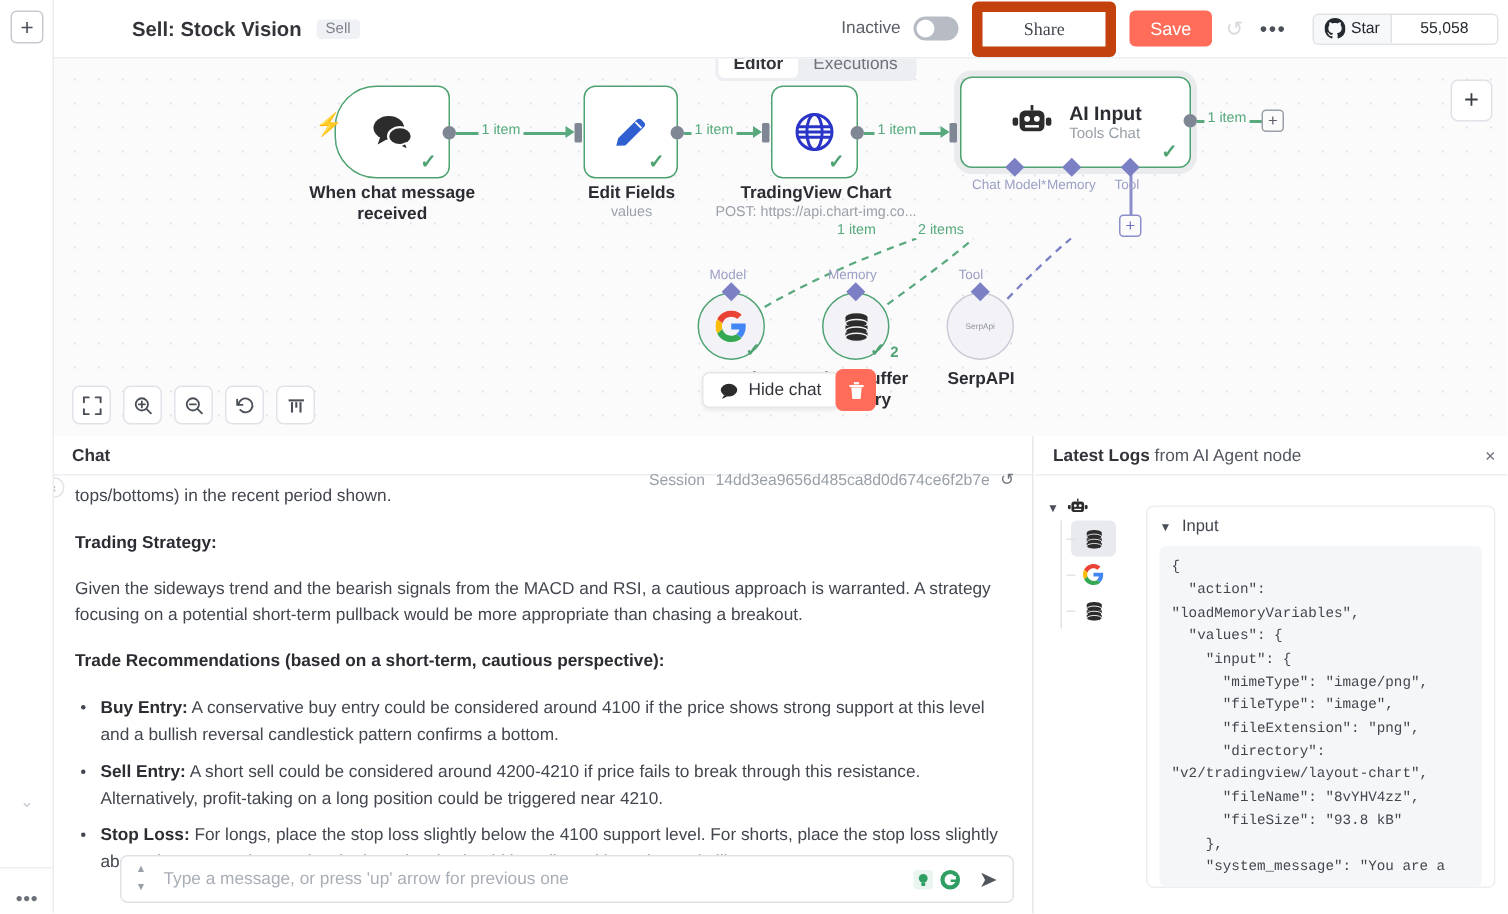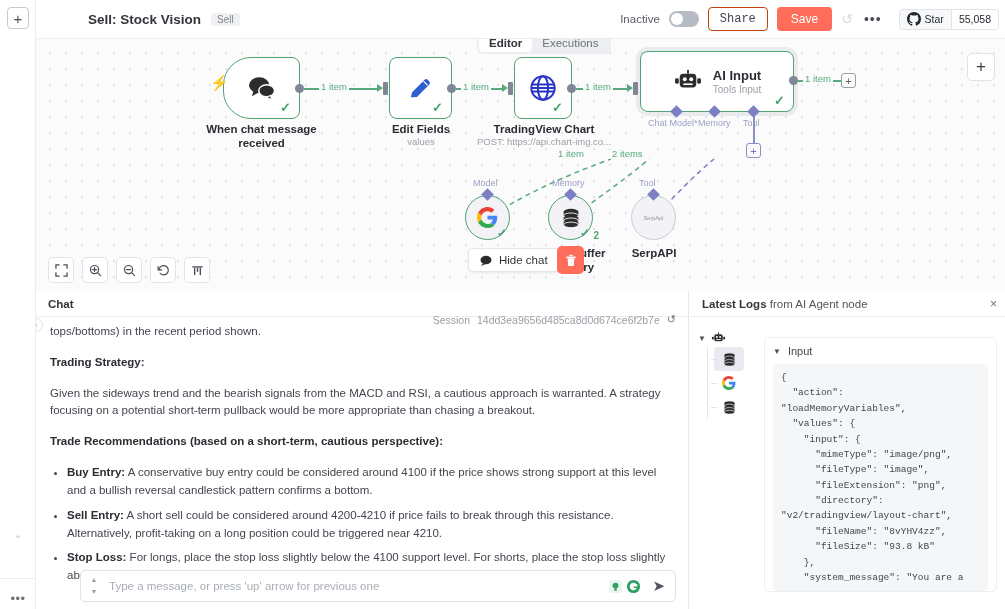--- a/index.html
+++ b/index.html
@@ -52,42 +52,42 @@
   .inactive-lbl { font-size: 11.5px; color: #5a5e66; }
   .toggle {
     width: 30px; height: 16px; border-radius: 9px; background: #b7bcc4;
     position: relative; cursor: pointer; flex: none;
   }
   .toggle .knob {
     position: absolute; left: 2px; top: 2px; width: 12px; height: 12px;
     border-radius: 50%; background: #fff;
   }
   .btn-share {
-    border: 1px solid #c2410c; background: #fff; border-radius: 4px;
-    padding: 4px 11px; font-size: 12px; color: #42464e; cursor: pointer;
-    font-family: Liberation Mono, monospace;
+    border: 7px solid #c2410c; background: #fff; border-radius: 4px;
+    padding: 4px 27px; font-size: 12px; color: #42464e; cursor: pointer;
+    font-family: Liberation Serif, serif;
   }
   .btn-save {
     border: none; background: #ff6d5a; border-radius: 4px;
     padding: 5px 14px; font-size: 12px; color: #fff; cursor: pointer;
     font-family: inherit;
   }
   .icon-hist { color: #d8dade; font-size: 14px; cursor: pointer; }
   .icon-more { color: #4b4f57; font-size: 14px; letter-spacing: 1px; cursor: pointer; padding: 0 2px;}
   .star-group {
     display: flex; align-items: stretch; border: 1px solid #e0e2e6;
     border-radius: 4px; overflow: hidden; height: 21px; margin-left: 6px;
     background: #fafbfc;
   }
   .star-btn {
     display: flex; align-items: center; gap: 4px; padding: 0 7px;
     font-size: 10.5px; color: #24292f; cursor: pointer; background: #f6f8fa;
   }
   .star-count {
-    display: flex; align-items: center; padding: 0 7px;
+    display: flex; align-items: center; padding: 0 19px;
     font-size: 10.5px; color: #24292f; background: #fff;
     border-left: 1px solid #e0e2e6;
   }
 
   
   .canvas {
     position: absolute; left: 36px; top: 39px; width: 969px; height: 252px;
     background-color: #fbfbfc;
     background-image: radial-gradient(#e0e2e8 1px, transparent 1px);
     background-size: 16px 16px; background-position: 6px 6px;
@@ -401,21 +401,21 @@
         <rect x="7" y="4" width="18" height="15" rx="4" fill="#2c2c2c"></rect>
         <circle cx="12.5" cy="10" r="2.1" fill="#fff"></circle>
           <circle cx="19.5" cy="10" r="2.1" fill="#fff"></circle>
         <rect x="11" y="14.5" width="10" height="1.8" fill="#fff"></rect>
         <rect x="2" y="9" width="4" height="6" rx="1.6" fill="#2c2c2c"></rect>
         <rect x="26" y="9" width="4" height="6" rx="1.6" fill="#2c2c2c"></rect>
         <rect x="15" y="0" width="2" height="4" fill="#2c2c2c"></rect>
       </svg>
       <div style="text-align:left;">
         <div style="font-size:13px;font-weight:600;color:#2b2d33;">AI Input</div>
-        <div style="font-size:10px;color:#9aa0a8;margin-top:1px;">Tools Input</div>
+        <div style="font-size:10px;color:#9aa0a8;margin-top:1px;">Tools Chat</div>
       </div>
       <span class="tick">✓</span>
     </div>
     <div class="port" style="left:753px; top:37px;"></div>
     <div class="conn" style="left:762px; top:41px; width:44px;"></div>
     <div class="conn-lbl" style="left:767px; top:34px;">1 item</div>
     <div class="plus-sq" style="left:805px; top:34px;">+</div>
 
     <div class="diamond" style="left:636px; top:68px;"></div>
     <div class="port-lbl" style="left:612px; top:79px;">Chat Model*</div>

